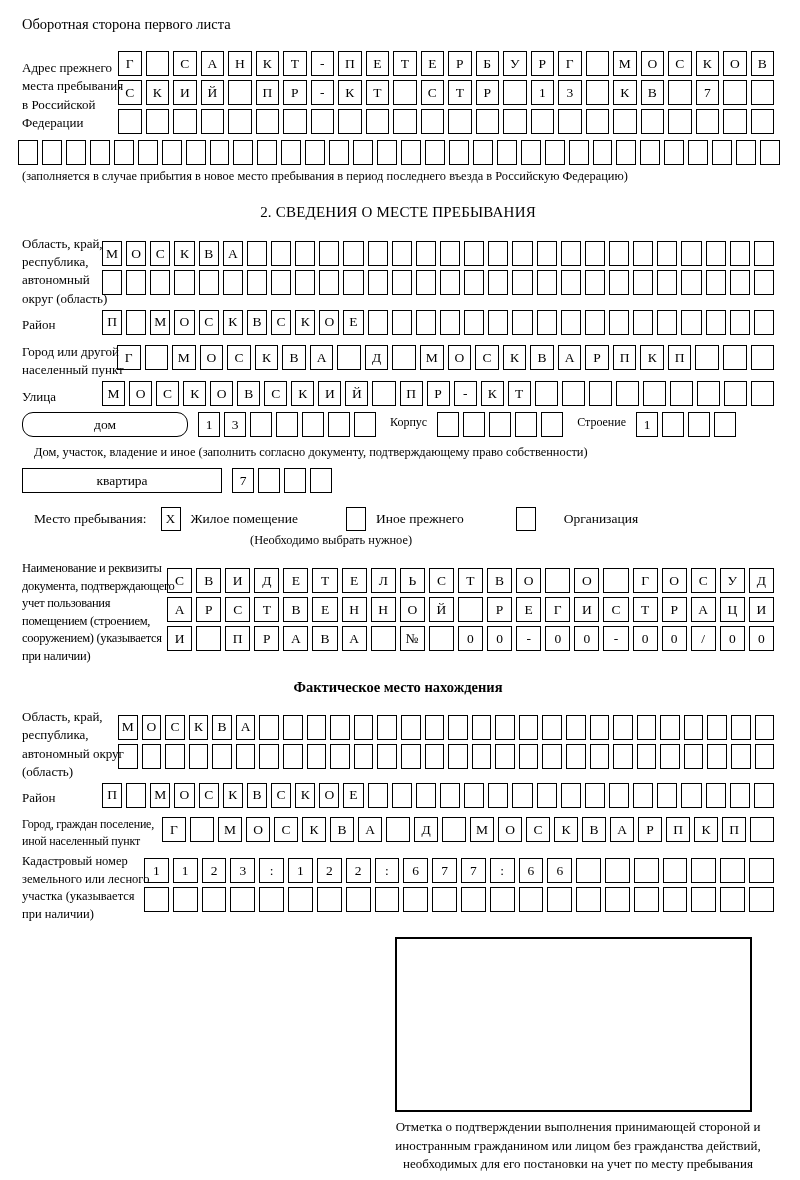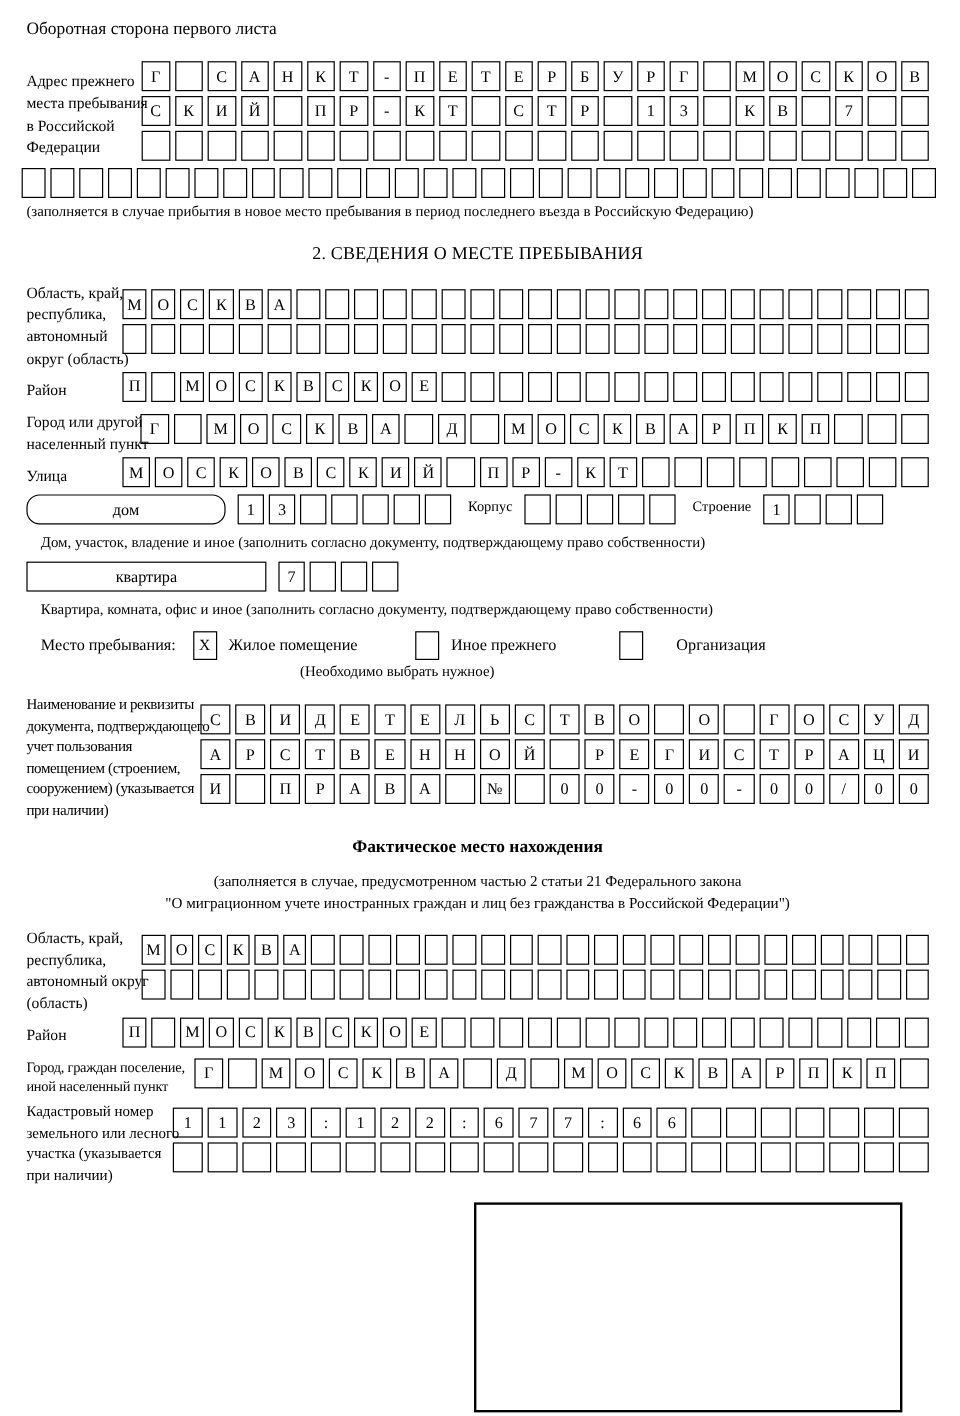--- a/index.html
+++ b/index.html
@@ -375,21 +375,20 @@
 
   <div class="house-row">
     <div class="bigbox bb-kv">квартира</div>
     <div class="cells fixed">
         <span class="cell">7</span>
         <span class="cell"></span>
         <span class="cell"></span>
         <span class="cell"></span>
       </div>
   </div>
-  <div class="caption">Квартира, комната, офис и иное (заполнить согласно документу, подтверждающему право собственности)</div>
 
   <div class="stay">
     <span>Место пребывания:</span>
     <span class="chk" style="margin-left:14px;">X</span>
     <span class="opt-lbl">Жилое помещение</span>
     <span class="chk" style="margin-left:48px;"></span>
     <span class="opt-lbl">Иное прежнего</span>
     <span class="chk" style="margin-left:52px;"></span>
     <span class="opt-lbl" style="padding-left:28px;">Организация</span>
   </div>
@@ -471,24 +470,20 @@
           <span class="cell">0</span>
           <span class="cell">0</span>
           <span class="cell">/</span>
           <span class="cell">0</span>
           <span class="cell">0</span>
         </div>
     </div>
   </div>
 
   <div class="fact-title">Фактическое место нахождения</div>
-  <div class="fact-note">
-    <div>(заполняется в случае, предусмотренном частью 2 статьи 21 Федерального закона</div>
-    <div>"О миграционном учете иностранных граждан и лиц без гражданства в Российской Федерации")</div>
-  </div>
 
   <div class="block">
     <div class="lbl w96">
       <div class="ln">Область, край,</div>
       <div class="ln">республика,</div>
       <div class="ln">автономный округ</div>
       <div class="ln">(область)</div>
     </div>
     <div class="rows">
       <div class="cells">

